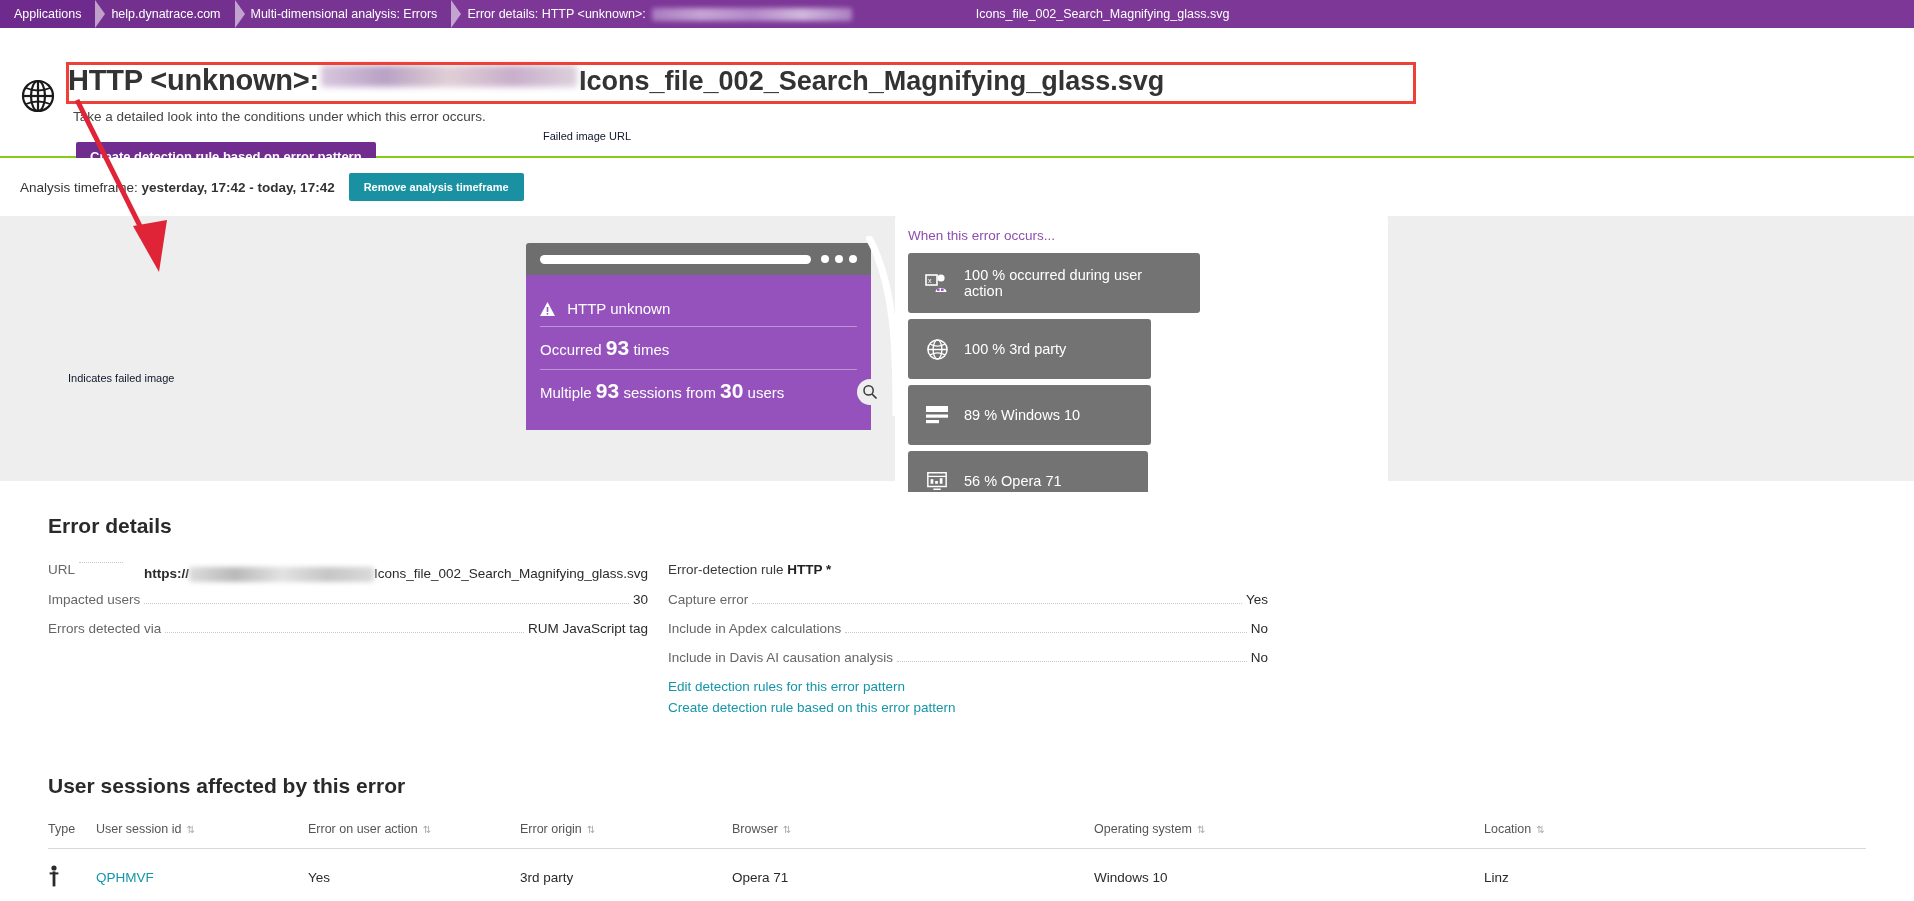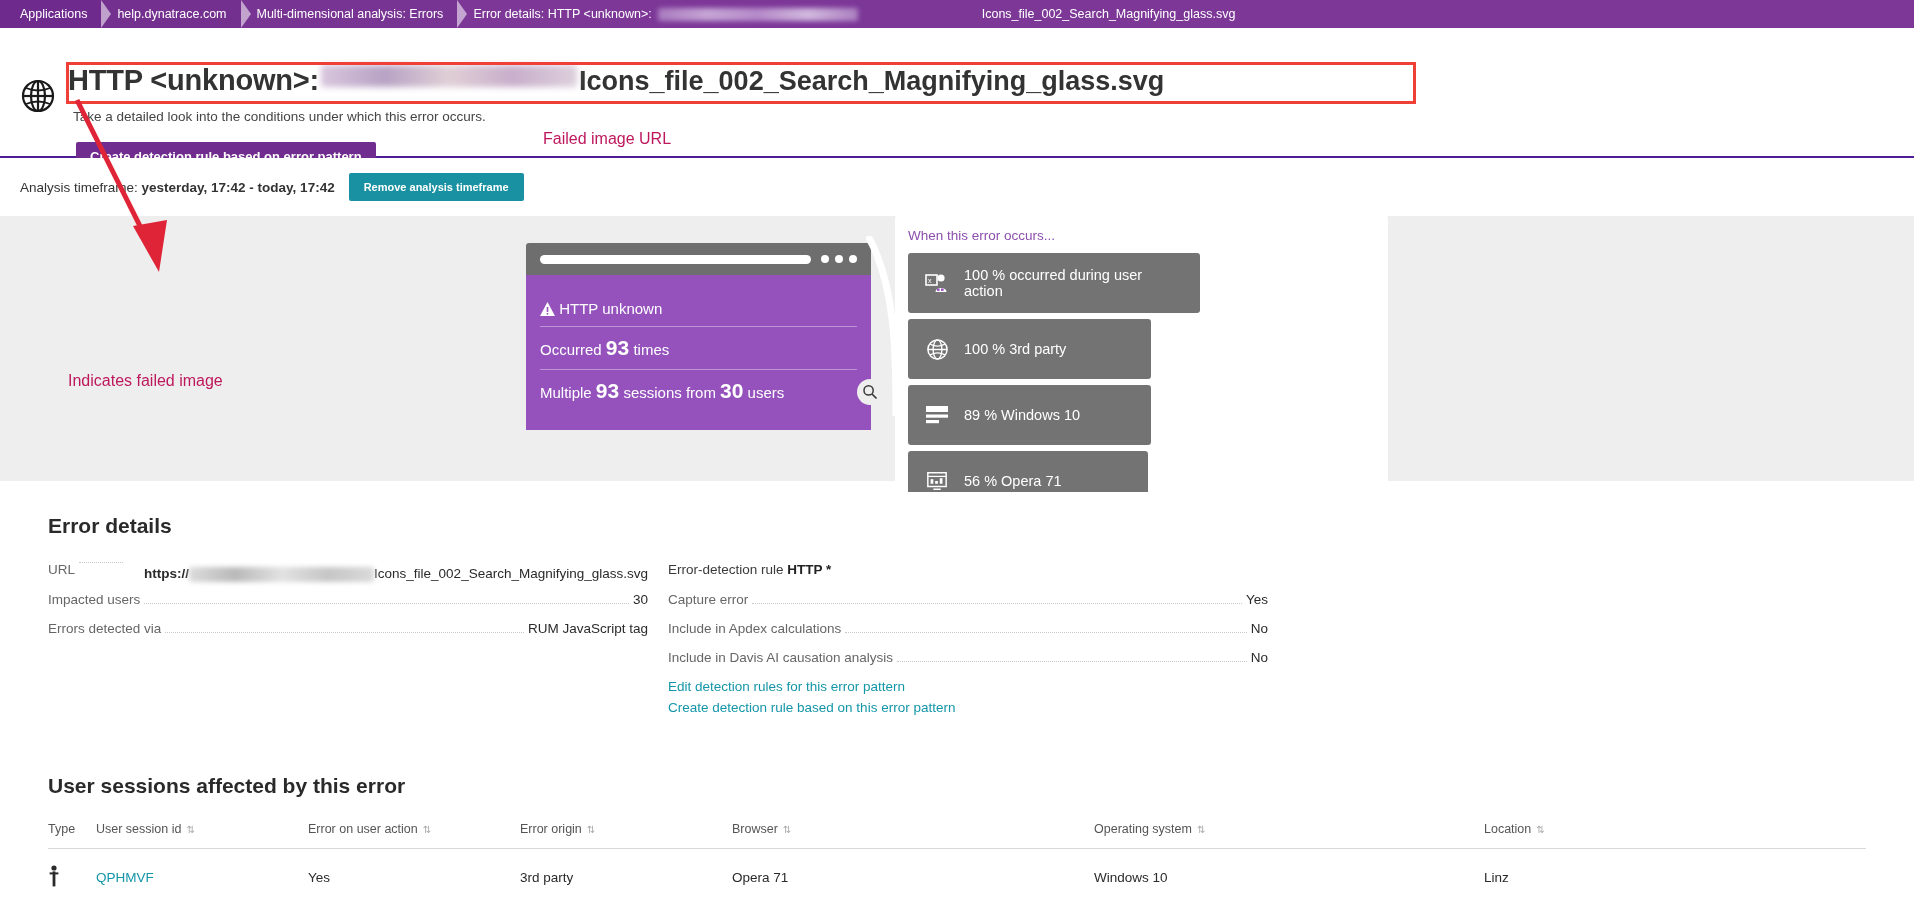--- a/index.html
+++ b/index.html
@@ -21,21 +21,21 @@
     position: relative;
   }
   .crumb {
     display: flex;
     align-items: center;
     padding: 0 14px 0 16px;
     position: relative;
     white-space: nowrap;
     background: #712d90;
   }
-  .crumb.c0 { background: #6e2b8d; padding-left: 20px; }
+  .crumb.c0 { background: #6e2b8d; padding-left: 14px; }
   .crumb.c1 { background: #73308f; }
   .crumb.c2 { background: #773493; }
   .crumb.c3 { background: #7c3797; flex: 1; }
   .crumb::after {
     content: "";
     position: absolute;
     right: -10px; top: 0;
     width: 0; height: 0;
     border-top: 14px solid transparent;
     border-bottom: 14px solid transparent;
@@ -62,21 +62,21 @@
     border-radius: 2px;
     vertical-align: middle;
   }
   .crumb-tail { margin-left: 118px; }
 
   
   .page-header {
     position: relative;
     padding: 10px 0 8px 0;
     background: #ffffff;
-    border-bottom: 2px solid #4c1d95;
+    border-bottom: 2px solid #84cc16;
     height: 130px;
   }
   .globe-wrap {
     position: absolute;
     left: 20px; top: 50px;
     width: 36px; height: 36px;
   }
   .title-row {
     position: absolute;
     left: 68px; top: 36px;
@@ -141,22 +141,22 @@
     background: #ffffff;
     border-radius: 2px;
     color: #712c8f;
     display: flex; align-items: center; justify-content: center;
     cursor: pointer;
   }
 
   
   .anno {
     position: absolute;
-    color: #be185d;
-    font-size: 16px;
+    color: #0f172a;
+    font-size: 11px;
     white-space: nowrap;
     z-index: 40;
   }
   .anno-failed-url { left: 543px; top: 102px; }
   .anno-indicates  { left: 68px; top: 214px; }
   .arrow-svg {
     position: absolute;
     left: 55px; top: 60px;
     z-index: 39;
     pointer-events: none;
@@ -435,21 +435,21 @@
     </div>
     <div class="browser-body">
       <div class="bb-row">
         <span>
           <svg width="15" height="14" viewBox="0 0 15 14" style="vertical-align:-2px">
             <path d="M7.5 0 L15 14 L0 14 Z" fill="#ffffff"></path>
             <rect x="6.7" y="5" width="1.6" height="5" fill="#9552bd"></rect>
             <rect x="6.7" y="11" width="1.6" height="1.6" fill="#9552bd"></rect>
           </svg>
         </span>
-        <span style="margin-left:0">HTTP unknown</span>
+        <span style="margin-left:8px">HTTP unknown</span>
       </div>
       <div class="bb-row sep">
         <span>Occurred </span><span class="bb-big">93</span><span> times</span>
       </div>
       <div class="bb-row sep">
         <span>Multiple </span><span class="bb-big">93</span><span> sessions from </span><span class="bb-big">30</span><span> users</span>
       </div>
     </div>
     <div class="magnifier">
       <svg width="16" height="16" viewBox="0 0 16 16">

